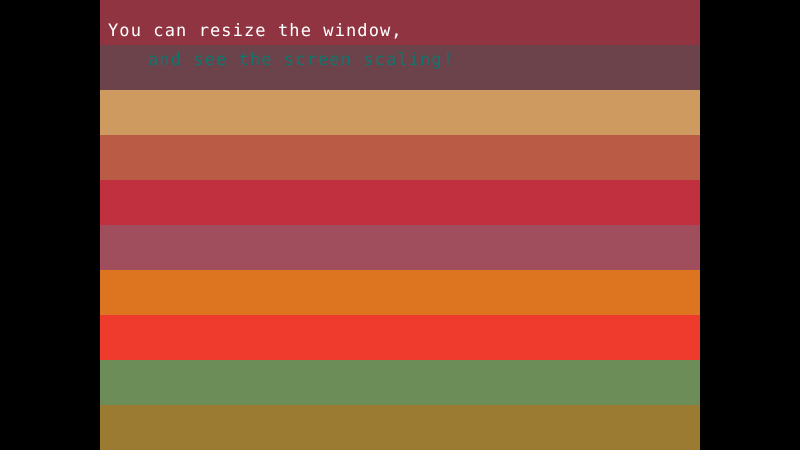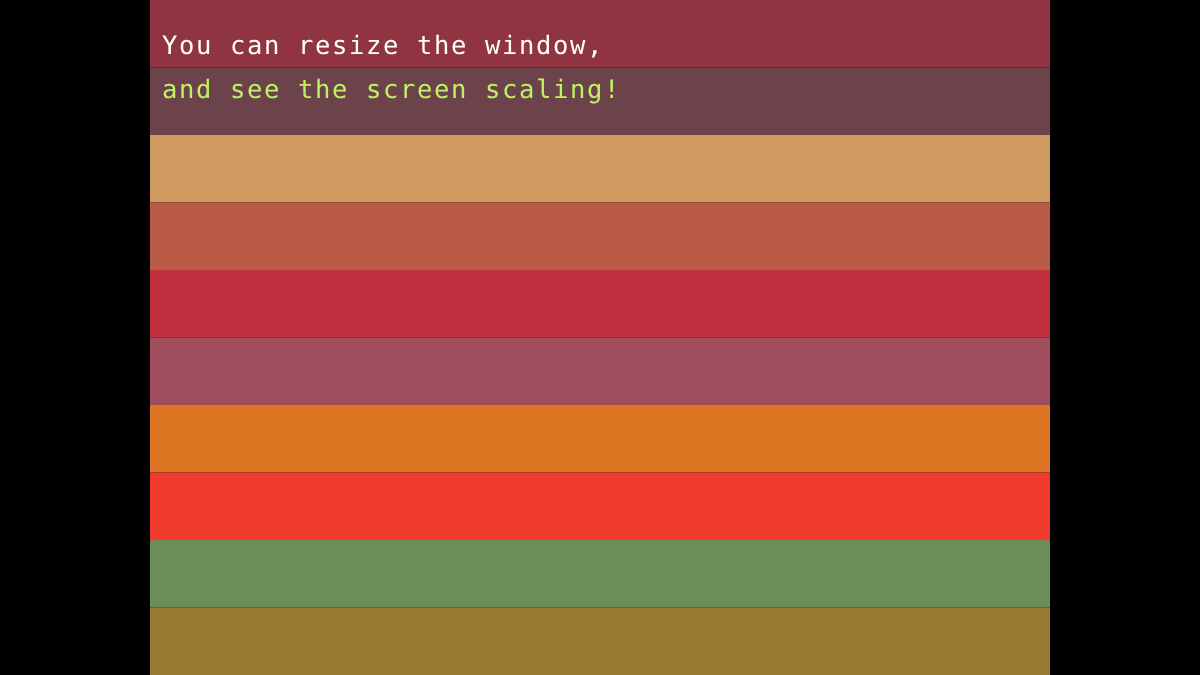--- a/index.html
+++ b/index.html
@@ -100,21 +100,21 @@
         <div class="stripe" style="background: rgb(192, 48, 63); height: 45px; flex-basis: 45px;"></div>
         <div class="stripe" style="background: rgb(160, 77, 94); height: 45px; flex-basis: 45px;"></div>
         <div class="stripe" style="background: rgb(221, 116, 32); height: 45px; flex-basis: 45px;"></div>
         <div class="stripe" style="background: rgb(239, 59, 46); height: 45px; flex-basis: 45px;"></div>
         <div class="stripe" style="background: rgb(109, 141, 88); height: 45px; flex-basis: 45px;"></div>
         <div class="stripe" style="background: rgb(155, 123, 50); height: 45px; flex-basis: 45px;"></div>
       </div>
 
     <div id="message-overlay" style="width: 600px; height: 450px;">
       <div class="message-line" id="message-line-1" style="color: rgb(255, 255, 255); text-align: center;">You can resize the window,</div>
-      <div class="message-line" id="message-line-2" style="color: #bef264;">and see the screen scaling!</div>
+      <div class="message-line" id="message-line-2" style="color: #0f766e; margin-left: 40px;">and see the screen scaling!</div>
     </div>
 
   </div>
 
   <div class="letterbox" id="letterbox-left" style="width: 100px; background: rgb(0, 0, 0);"></div>
   <div class="letterbox" id="letterbox-right" style="width: 100px; left: 700px; background: rgb(0, 0, 0);"></div>
 
 </div>
 
 </body></html>

